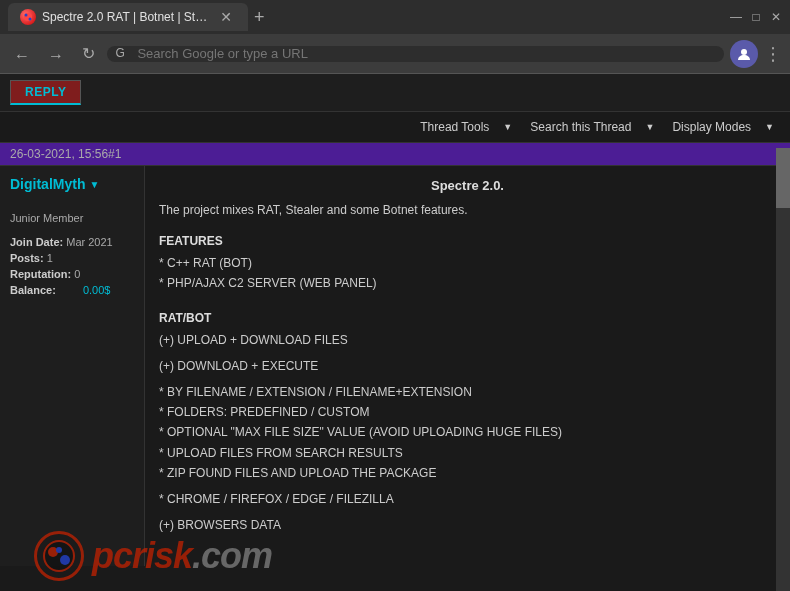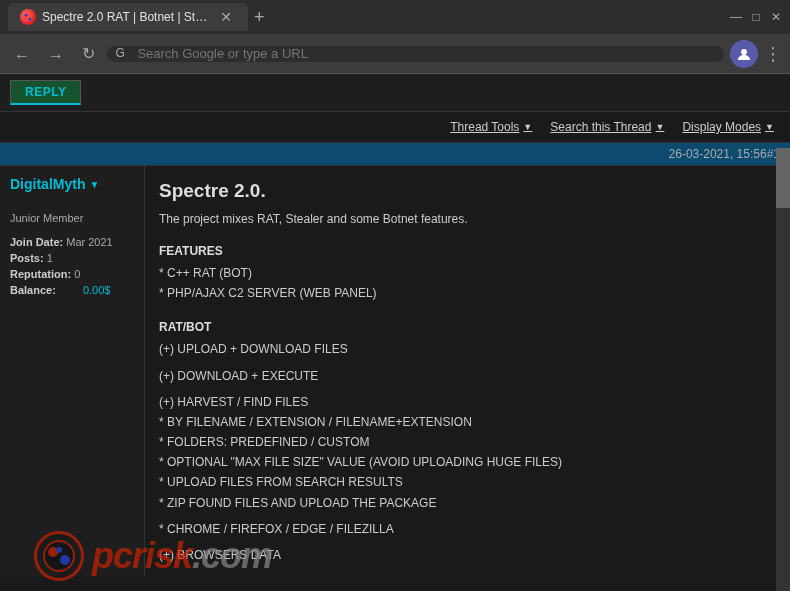--- a/index.html
+++ b/index.html
@@ -22,48 +22,48 @@
     .address-bar-container { position: relative; flex: 1; display: flex; align-items: center; }
     .google-icon { position: absolute; left: 8px; width: 16px; height: 16px; color: #aaa; font-size: 12px; }
     .profile-btn { width: 28px; height: 28px; border-radius: 50%; background: #5a5aaa; display: flex; align-items: center; justify-content: center; color: white; font-size: 14px; cursor: pointer; }
     .menu-btn { color: #aaa; font-size: 18px; cursor: pointer; }
 
     
     .page { background: #1a1a1a; width: 100%; height: calc(591px - 74px); overflow: hidden; display: flex; flex-direction: column; }
 
     
     .reply-bar { background: #1e1e1e; padding: 6px 10px; border-bottom: 1px solid #333; }
-    .reply-btn { background: #14532d; border: 1px solid #555; color: #00bcd4; font-size: 12px; font-weight: bold; padding: 4px 14px; cursor: pointer; text-transform: uppercase; letter-spacing: 0.5px; border-bottom: 2px solid #00bcd4; }
+    .reply-btn { background: #7f1d1d; border: 1px solid #555; color: #00bcd4; font-size: 12px; font-weight: bold; padding: 4px 14px; cursor: pointer; text-transform: uppercase; letter-spacing: 0.5px; border-bottom: 2px solid #00bcd4; }
 
     
     .thread-toolbar { background: #1a1a1a; display: flex; justify-content: flex-end; align-items: center; padding: 4px 8px; border-bottom: 1px solid #333; gap: 2px; }
-    .thread-tool-btn { background: none; border: none; color: #ccc; font-size: 12px; cursor: pointer; padding: 4px 8px; display: flex; align-items: center; gap: 4px; text-decoration: underline; }
+    .thread-tool-btn { background: none; border: none; color: #ccc; font-size: 12px; cursor: pointer; padding: 4px 8px; display: flex; align-items: center; gap: 14px; }
     .dropdown-arrow { font-size: 9px; }
 
     
     .post-area { flex: 1; background: #1a1a1a; overflow: hidden; }
-    .post-header { background: #0c4a6e; padding: 4px 10px; display: flex; justify-content: flex-end; align-items: center; border-bottom: 1px solid #333; }
+    .post-header { background: #4c1d95; padding: 4px 10px; display: flex; justify-content: flex-start; align-items: center; border-bottom: 1px solid #333; }
     .post-date { color: #aaa; font-size: 12px; }
     .post-number { color: #aaa; font-size: 12px; }
 
     .post-body { display: flex; min-height: 400px; }
 
     
     .user-sidebar { width: 145px; min-width: 145px; background: #1e1e1e; padding: 10px; border-right: 1px solid #333; }
     .username { color: #00bcd4; font-size: 14px; font-weight: bold; display: flex; align-items: center; gap: 4px; }
     .username-arrow { font-size: 10px; color: #00bcd4; }
     .user-rank { color: #aaa; font-size: 11px; margin-top: 20px; }
     .user-meta { margin-top: 12px; font-size: 11px; }
     .user-meta-row { margin-bottom: 4px; color: #aaa; }
     .user-meta-row span.label { color: #ccc; font-weight: bold; }
     .user-meta-row span.value-highlight { color: #00bcd4; padding-left: 24px; }
 
     
     .post-content { flex: 1; padding: 10px 14px; color: #ccc; font-size: 12px; line-height: 1.6; overflow: hidden; }
-    .post-title { color: #ddd; font-size: 19px; font-weight: bold; margin-bottom: 4px; }
+    .post-title { color: #ddd; font-size: 13px; font-weight: bold; margin-bottom: 4px; text-align: center; }
     .post-subtitle { color: #ccc; margin-bottom: 12px; font-size: 12px; }
     .section-header { color: #ddd; font-weight: bold; margin-top: 8px; margin-bottom: 3px; font-size: 12px; }
     .post-line { color: #ccc; font-size: 12px; margin-bottom: 1px; }
 
     
     .scrollbar { position: absolute; right: 0; top: 74px; width: 14px; height: 450px; background: #333; }
     .scrollbar-thumb { width: 14px; height: 60px; background: #666; margin-top: 0; }
 
     
     .watermark { position: absolute; bottom: 10px; left: 34px; display: flex; align-items: center; gap: 8px; opacity: 0.7; }
@@ -172,21 +172,20 @@
         <div id="post-lines">
             <div class="section-header">FEATURES</div>
             <div class="post-line">* C++ RAT (BOT)</div>
             <div class="post-line">* PHP/AJAX C2 SERVER (WEB PANEL)</div>
             <div style="height: 6px;"></div>
             <div class="section-header">RAT/BOT</div>
             <div class="post-line">(+) UPLOAD + DOWNLOAD FILES</div>
             <div style="height: 6px;"></div>
             <div class="post-line">(+) DOWNLOAD + EXECUTE</div>
             <div style="height: 6px;"></div>
-            <div class="post-line">(+) HARVEST / FIND FILES</div>
             <div class="post-line">* BY FILENAME / EXTENSION / FILENAME+EXTENSION</div>
             <div class="post-line">* FOLDERS: PREDEFINED / CUSTOM</div>
             <div class="post-line">* OPTIONAL "MAX FILE SIZE" VALUE (AVOID UPLOADING HUGE FILES)</div>
             <div class="post-line">* UPLOAD FILES FROM SEARCH RESULTS</div>
             <div class="post-line">* ZIP FOUND FILES AND UPLOAD THE PACKAGE</div>
             <div style="height: 6px;"></div>
             <div class="post-line">* CHROME / FIREFOX / EDGE / FILEZILLA</div>
             <div style="height: 6px;"></div>
             <div class="post-line">(+) BROWSERS DATA</div>
           </div>

